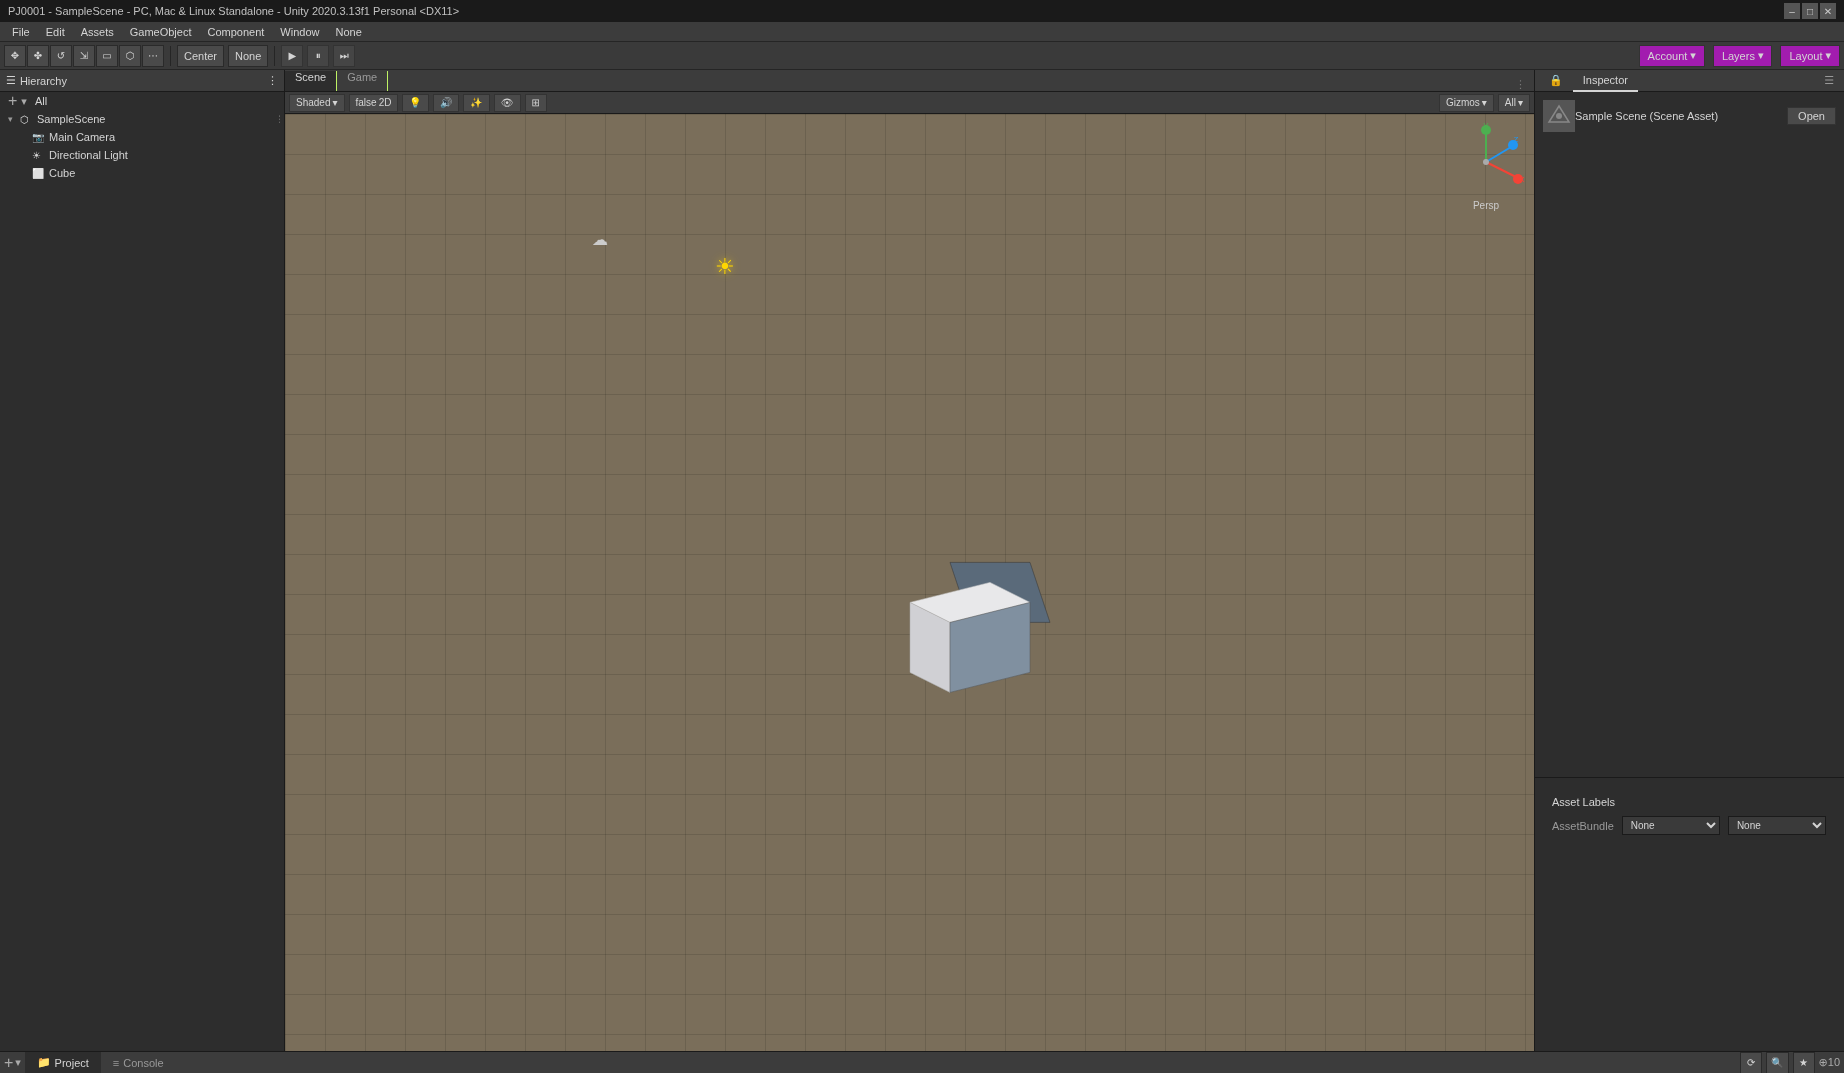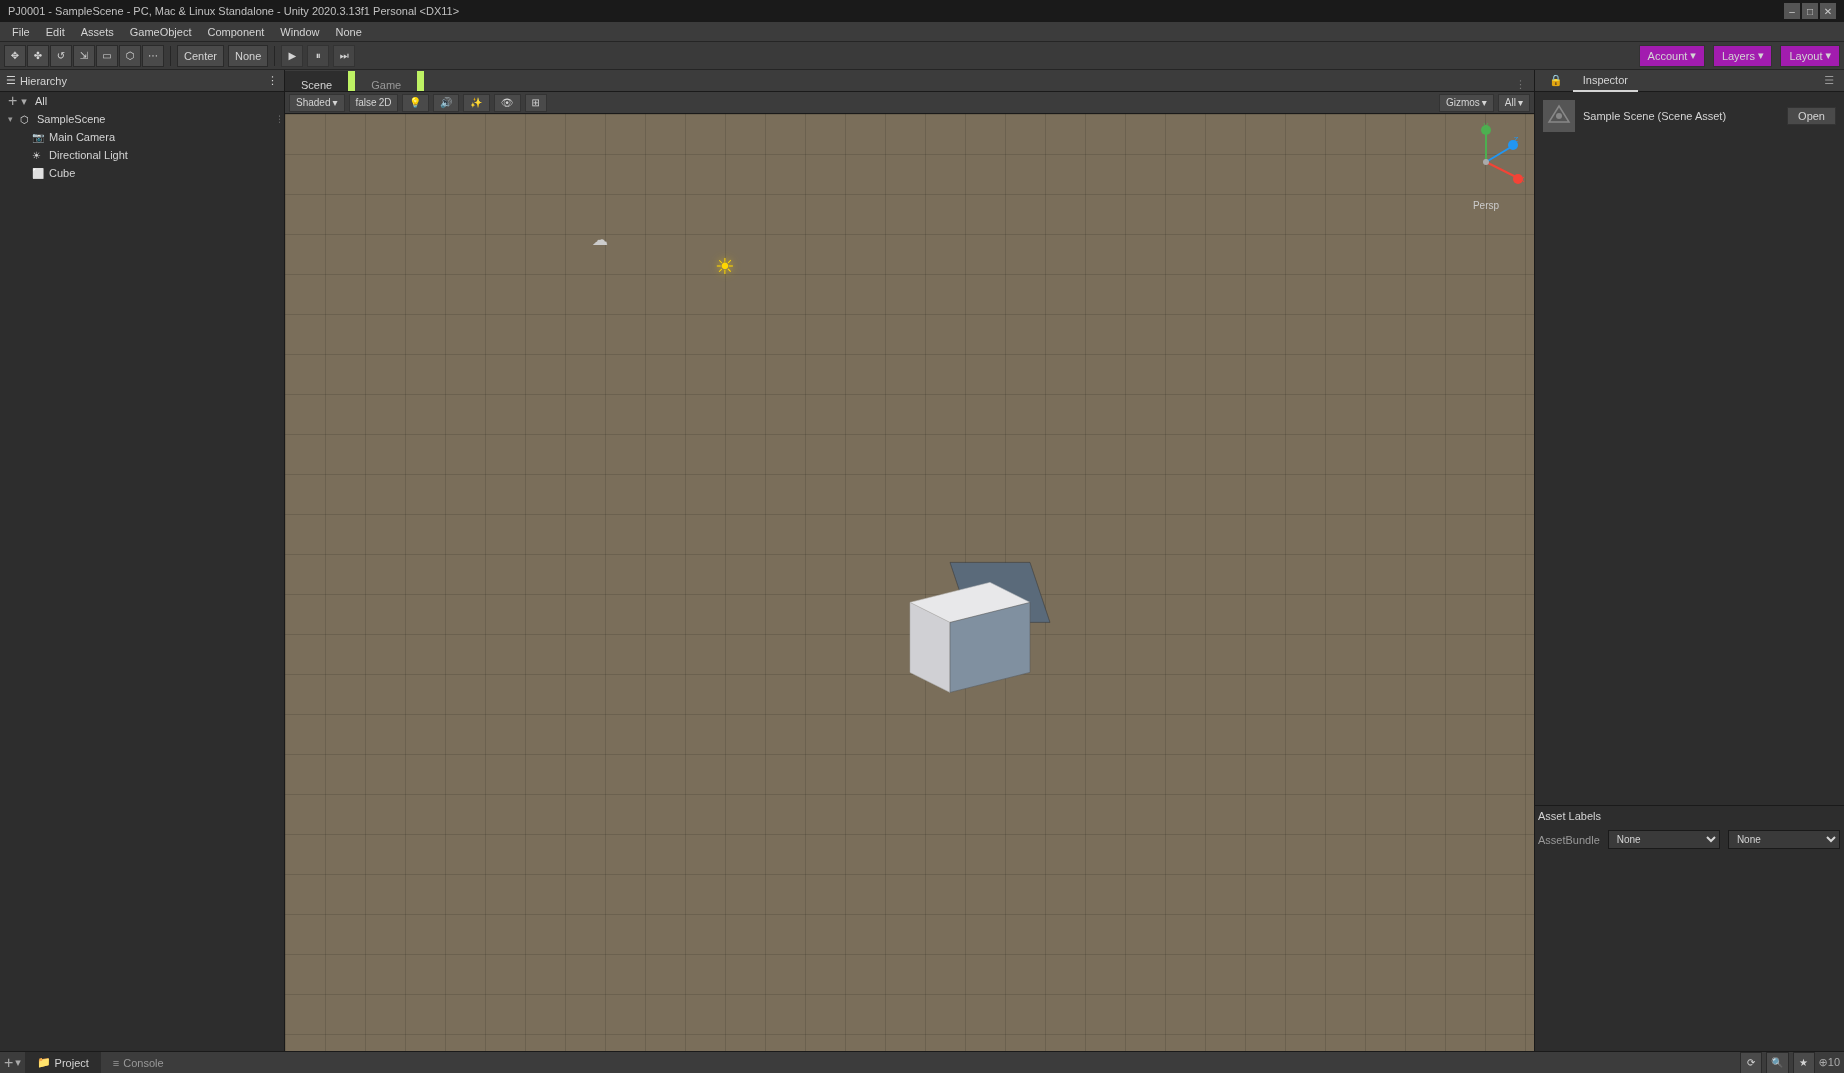--- a/index.html
+++ b/index.html
@@ -152,27 +152,27 @@
     }
     #scene-tabs {
       height: 22px;
       background: #3c3c3c;
       display: flex;
       align-items: flex-end;
       border-bottom: 1px solid #1a1a1a;
     }
     .scene-tab {
       height: 20px;
-      padding: 0 16px;
-      display: flex;
-      align-items: flex-end;
+      padding: 0 10px;
+      display: flex;
+      align-items: flex-start;
       cursor: pointer;
       font-size: 11px;
       color: #999;
-      border-right: 7px solid #bef264;
+      border-right: 1px solid #bef264;
     }
     .scene-tab.active {
       background: #2d2d2d;
       color: #d4d4d4;
     }
     #scene-toolbar {
       height: 22px;
       background: #3c3c3c;
       display: flex;
       align-items: center;
@@ -237,21 +237,20 @@
       color: #999;
     }
     .inspector-tab.active {
       color: #d4d4d4;
       border-bottom: 2px solid #d4d4d4;
     }
     .inspector-content { flex: 1; padding: 8px; }
     .inspector-asset-header {
       display: flex;
       align-items: center;
-      gap: 8px;
       margin-bottom: 8px;
     }
     .unity-logo-small {
       width: 32px;
       height: 32px;
       background: #555;
       display: flex;
       align-items: center;
       justify-content: center;
       font-size: 18px;
@@ -564,21 +563,21 @@
           <svg width="24" height="24" viewBox="0 0 24 24">
             <polygon points="12,2 22,18 2,18" fill="none" stroke="#888" stroke-width="1.5"></polygon>
             <circle cx="12" cy="12" r="3" fill="#888"></circle>
           </svg>
         </div>
         <span style="flex:1;font-size:11px;color:#d4d4d4">Sample Scene (Scene Asset)</span>
         <button class="open-btn">Open</button>
       </div>
     </div>
 
-    <div style="position:absolute;bottom:220px;right:0;width:310px;padding:4px;border-top:1px solid #1a1a1a;">
+    <div style="position:absolute;bottom:220px;right:0;width:310px;padding:18px;border-top:1px solid #1a1a1a;">
       <div class="asset-labels-title">Asset Labels</div>
       <div class="asset-bundle-row">
         <span class="asset-bundle-label">AssetBundle</span>
         <select class="asset-bundle-select">
           <option>None</option>
         </select>
         <select class="asset-bundle-select">
           <option>None</option>
         </select>
       </div>

